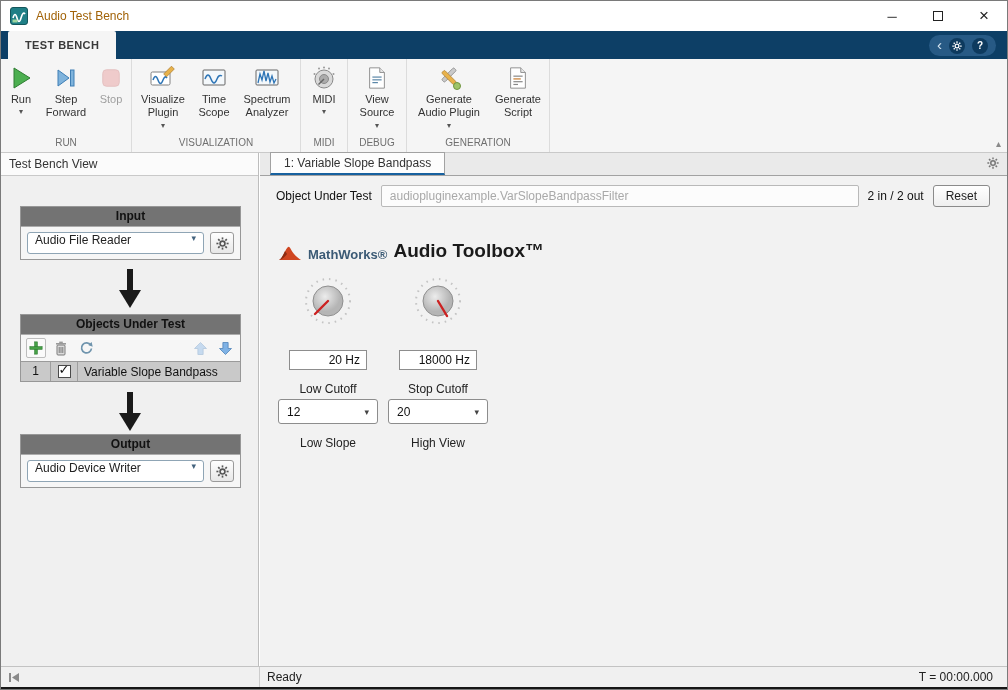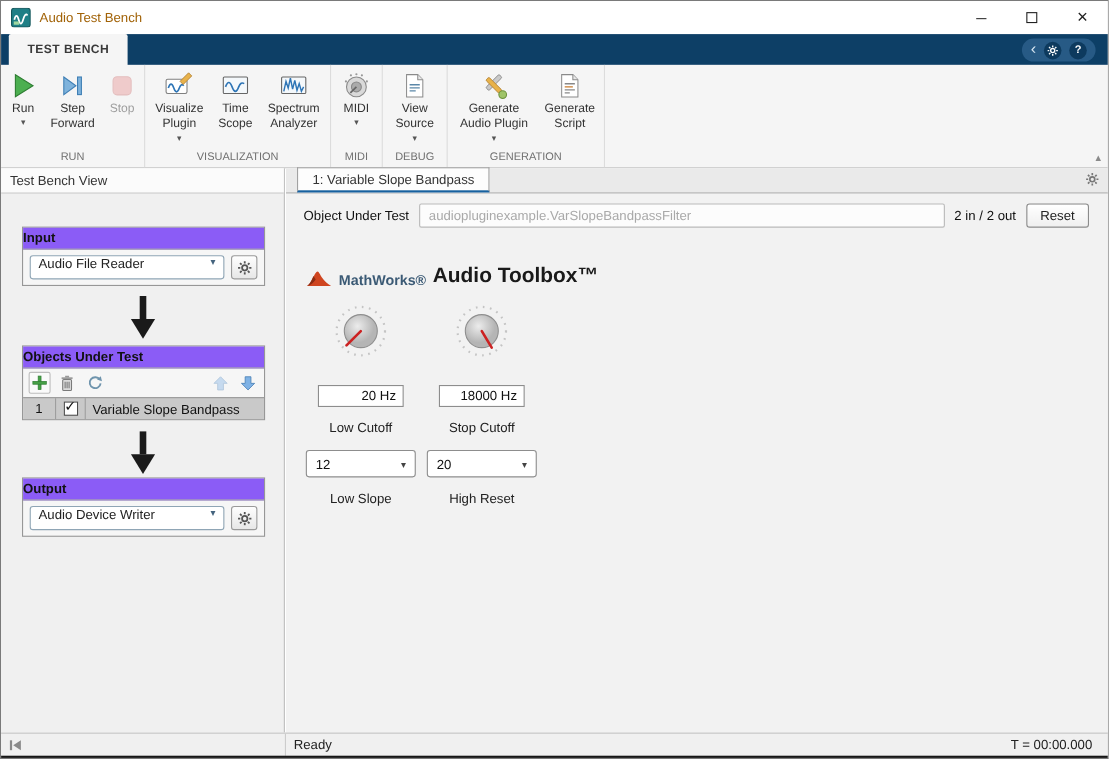--- a/index.html
+++ b/index.html
@@ -34,21 +34,21 @@
   .dd { font-size:8px; color:#555; }
   .dd-below { display:block; font-size:8px; color:#555; line-height:7px; }
   .rbtn.disabled { opacity:.45; }
   .ribbon-collapse { position:absolute; right:6px; bottom:3px; color:#8a8a8a; font-size:10px; cursor:pointer; }
 
   
   .left-panel { position:absolute; top:152px; left:0; width:258px; bottom:23px; background:#f0f0f0; border-right:1px solid #bdbdbd; }
   .lp-header { height:23px; background:#fbfbfb; border-bottom:1px solid #c9c9c9; font-size:12px; color:#333; line-height:22px; padding-left:8px; }
   .lp-body { position:relative; height:calc(100% - 23px); }
   .group { position:absolute; left:19px; width:221px; border:1px solid #979797; background:#f6f6f6; }
-  .group-header { height:20px; background:#8b5cf6; border-bottom:1px solid #ababab; text-align:left; font-weight:bold; font-size:12px; line-height:19px; color:#111; }
+  .group-header { height:20px; background:#737373; border-bottom:1px solid #ababab; text-align:center; font-weight:bold; font-size:12px; line-height:19px; color:#111; }
   .group-body { padding:5px 6px; display:flex; gap:6px; align-items:center; }
   .combo { flex:1; height:22px; background:#fff; border:1px solid #8fa5b5; border-radius:3px; display:flex; justify-content:space-between; padding:0 7px; font-size:12px; color:#222; cursor:default; }
   .combo .dd { font-size:9px; color:#44637e; }
   .sq-btn { width:24px; height:22px; border:1px solid #9a9a9a; border-radius:3px; background:linear-gradient(#fefefe,#e7e7e7); display:flex; align-items:center; justify-content:center; cursor:pointer; }
   .flow-arrow { position:absolute; }
   .obj-toolbar { display:flex; align-items:center; gap:5px; padding:3px 5px; height:26px; }
   .tb-btn { width:20px; height:20px; display:flex; align-items:center; justify-content:center; border:1px solid transparent; border-radius:2px; cursor:pointer; }
   .tb-btn.framed { border-color:#bdbdbd; background:#fafafa; }
   .tb-spacer { flex:1; }
   .tb-btn.disabled { opacity:.4; }
@@ -71,21 +71,21 @@
   .io-text { white-space:nowrap; }
   .reset-btn { height:22px; padding:0 12px; background:linear-gradient(#ffffff,#efefef); border:1px solid #8b8b8b; border-radius:3px; font-size:12px; color:#222; cursor:pointer; font-family:"Liberation Sans", sans-serif; }
   .brand-row { position:absolute; left:18px; top:64px; display:flex; align-items:flex-end; gap:6px; }
   .brand-mw { font-size:13px; font-weight:bold; color:#3b5a75; }
   .brand-tb { font-size:19px; font-weight:bold; color:#1a1a1a; }
   .params { position:absolute; left:18px; top:100px; display:flex; gap:10px; }
   .param-col { width:100px; display:flex; flex-direction:column; align-items:center; }
   .knob { cursor:pointer; }
   .val-field { margin-top:24px; width:78px; height:20px; background:#fff; border:1px solid #8d8d8d; display:flex; align-items:center; justify-content:flex-end; padding:0 6px; font-size:12px; color:#111; cursor:text; }
   .param-label { margin-top:12px; font-size:12px; color:#222; }
-  .slope-combo { margin-top:13px; width:100px; height:25px; background:#fff; border:1px solid #8d8d8d; border-radius:3px; display:flex; align-items:center; justify-content:space-between; padding:0 8px; font-size:12px; color:#111; cursor:default; }
+  .slope-combo { margin-top:3px; width:100px; height:25px; background:#fff; border:1px solid #8d8d8d; border-radius:3px; display:flex; align-items:center; justify-content:space-between; padding:0 8px; font-size:12px; color:#111; cursor:default; }
   .slope-combo .dd { font-size:9px; color:#444; }
 
   
   .statusbar { position:absolute; left:0; right:0; bottom:2px; height:21px; background:#f0f0f0; border-top:1px solid #c3c3c3; display:flex; align-items:center; font-size:12px; color:#222;text-align:right; }
   .sb-left { width:259px; height:100%; display:flex; align-items:center; padding-left:7px; border-right:1px solid #cccccc; }
   .sb-ready { margin-left:7px; }
   .sb-time { margin-left:auto; padding-right:14px; }
   .bottom-edge { position:absolute; left:0; right:0; bottom:0; height:2px; background:#161616; }
 </style>
 </head>
@@ -466,21 +466,21 @@
             <circle cx="25" cy="25" r="22" fill="none" stroke="#c4c4c4" stroke-width="2" stroke-dasharray="1.5,5"></circle>
             <circle cx="25" cy="25" r="15" fill="url(#kg2)" stroke="#8f8f8f"></circle>
             <line x1="25" y1="25" x2="34" y2="40" stroke="#cc2222" stroke-width="2.4" stroke-linecap="round"></line>
           </svg>
           <div class="val-field">18000 Hz</div>
           <div class="param-label">Stop Cutoff</div>
           <div class="slope-combo">
             <span>20</span>
             <span class="dd">▾</span>
           </div>
-          <div class="param-label">High Reset</div>
+          <div class="param-label">High View</div>
         </div>
       </div>
     </div>
   </div>
 
   <div class="statusbar">
     <div class="sb-left">
       <svg width="12" height="11" viewBox="0 0 12 11">
         <rect x="1" y="1" width="2" height="9" fill="#8a8a8a"></rect>
         <polygon points="11,1 11,10 4,5.5" fill="#8a8a8a"></polygon>

